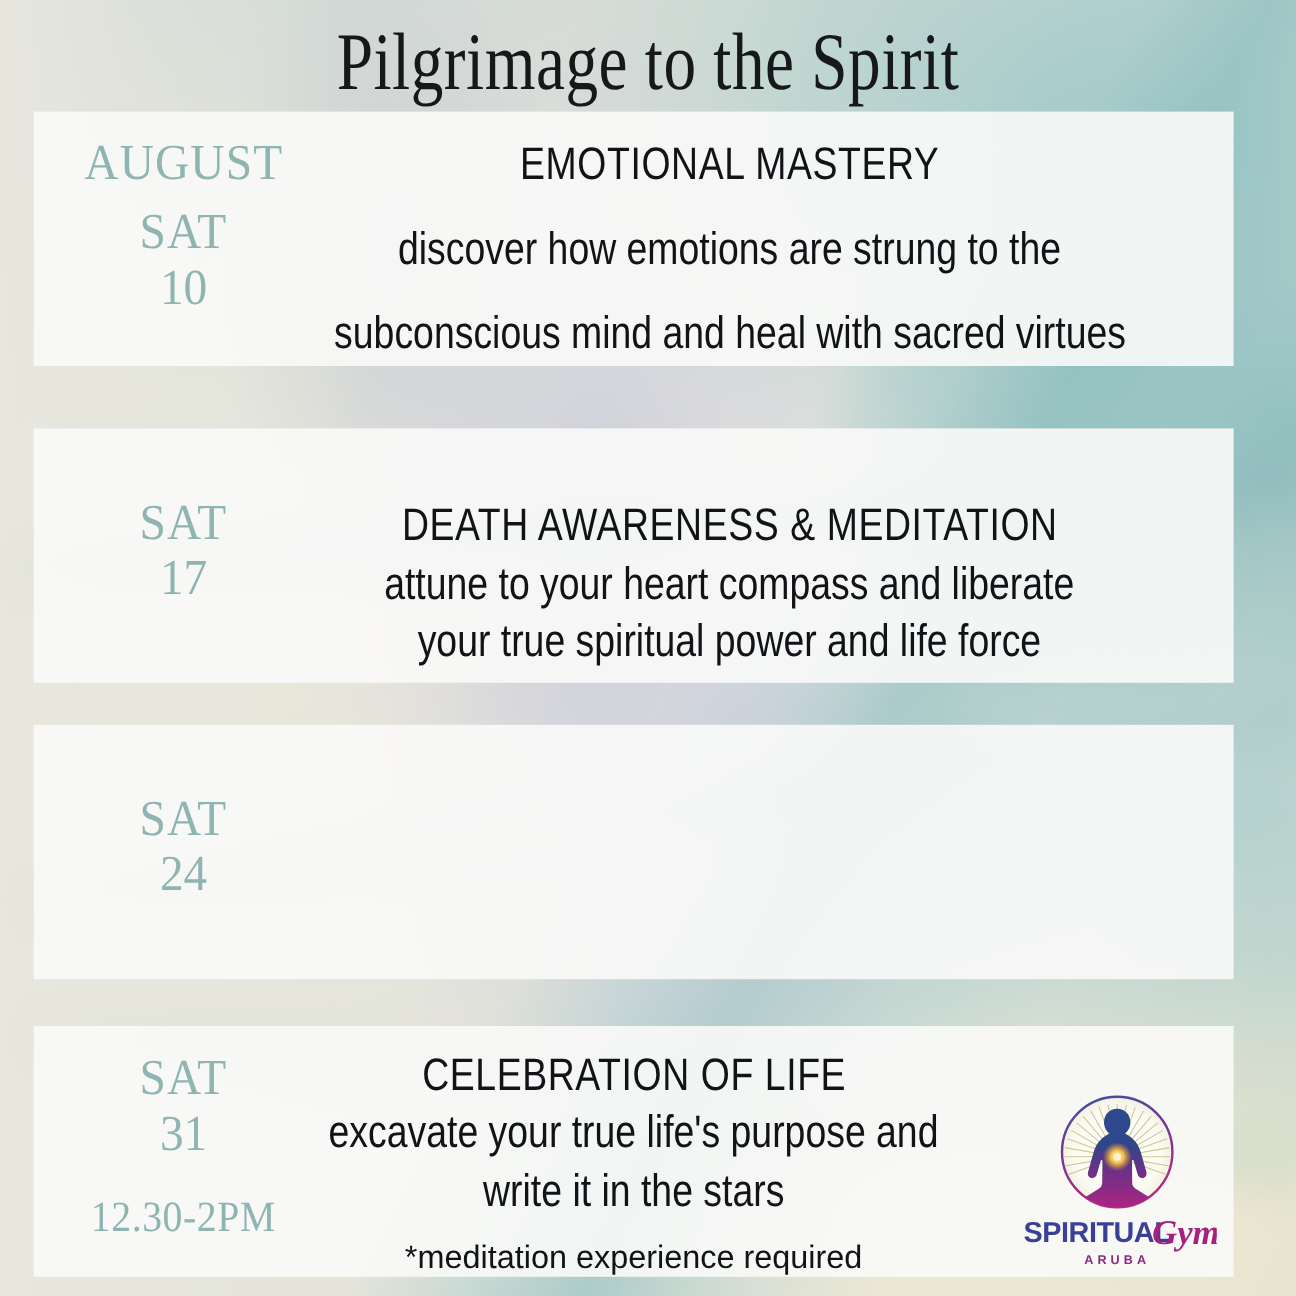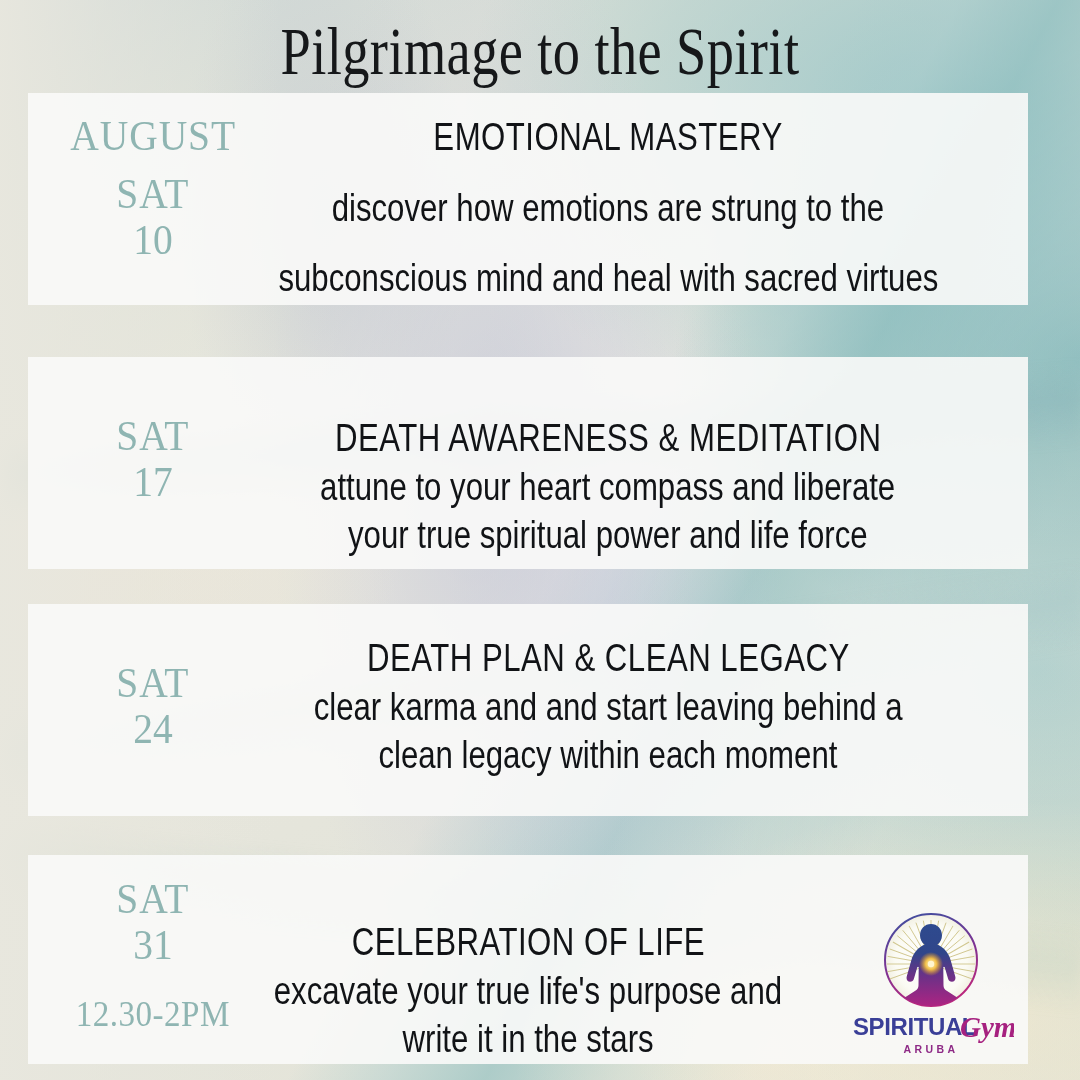--- a/index.html
+++ b/index.html
@@ -251,37 +251,33 @@
       <div class="event-desc-line">attune to your heart compass and liberate</div>
       <div class="event-desc-line">your true spiritual power and life force</div>
     </div>
   </div>
 
   <div class="panel panel-3">
     <div class="date-col">
       <div class="date-dow">SAT</div>
       <div class="date-day">24</div>
     </div>
-    <div class="body-col">
-      <div class="event-title">DEATH PLAN &amp; CLEAN LEGACY</div>
-      <div class="event-desc-line">clear karma and and start leaving behind a</div>
-      <div class="event-desc-line">clean legacy within each moment</div>
-    </div>
   </div>
 
   <div class="panel panel-4">
     <div class="date-col">
       <div class="date-dow">SAT</div>
       <div class="date-day">31</div>
       <div class="date-time">12.30-2PM</div>
     </div>
     <div class="body-col">
       <div class="event-title">CELEBRATION OF LIFE</div>
       <div class="event-desc-line">excavate your true life's purpose and</div>
       <div class="event-desc-line">write it in the stars</div>
+      <div class="event-note">*meditation experience required</div>
     </div>
 
     <div class="logo">
       <svg viewBox="0 0 166 150" xmlns="http://www.w3.org/2000/svg" aria-hidden="true">
         <defs>
           <linearGradient id="figGrad" x1="0" y1="0" x2="0" y2="1">
             <stop offset="0%" stop-color="#2e4a8e"></stop>
             <stop offset="35%" stop-color="#30468a"></stop>
             <stop offset="62%" stop-color="#6b3187"></stop>
             <stop offset="100%" stop-color="#b02382"></stop>

